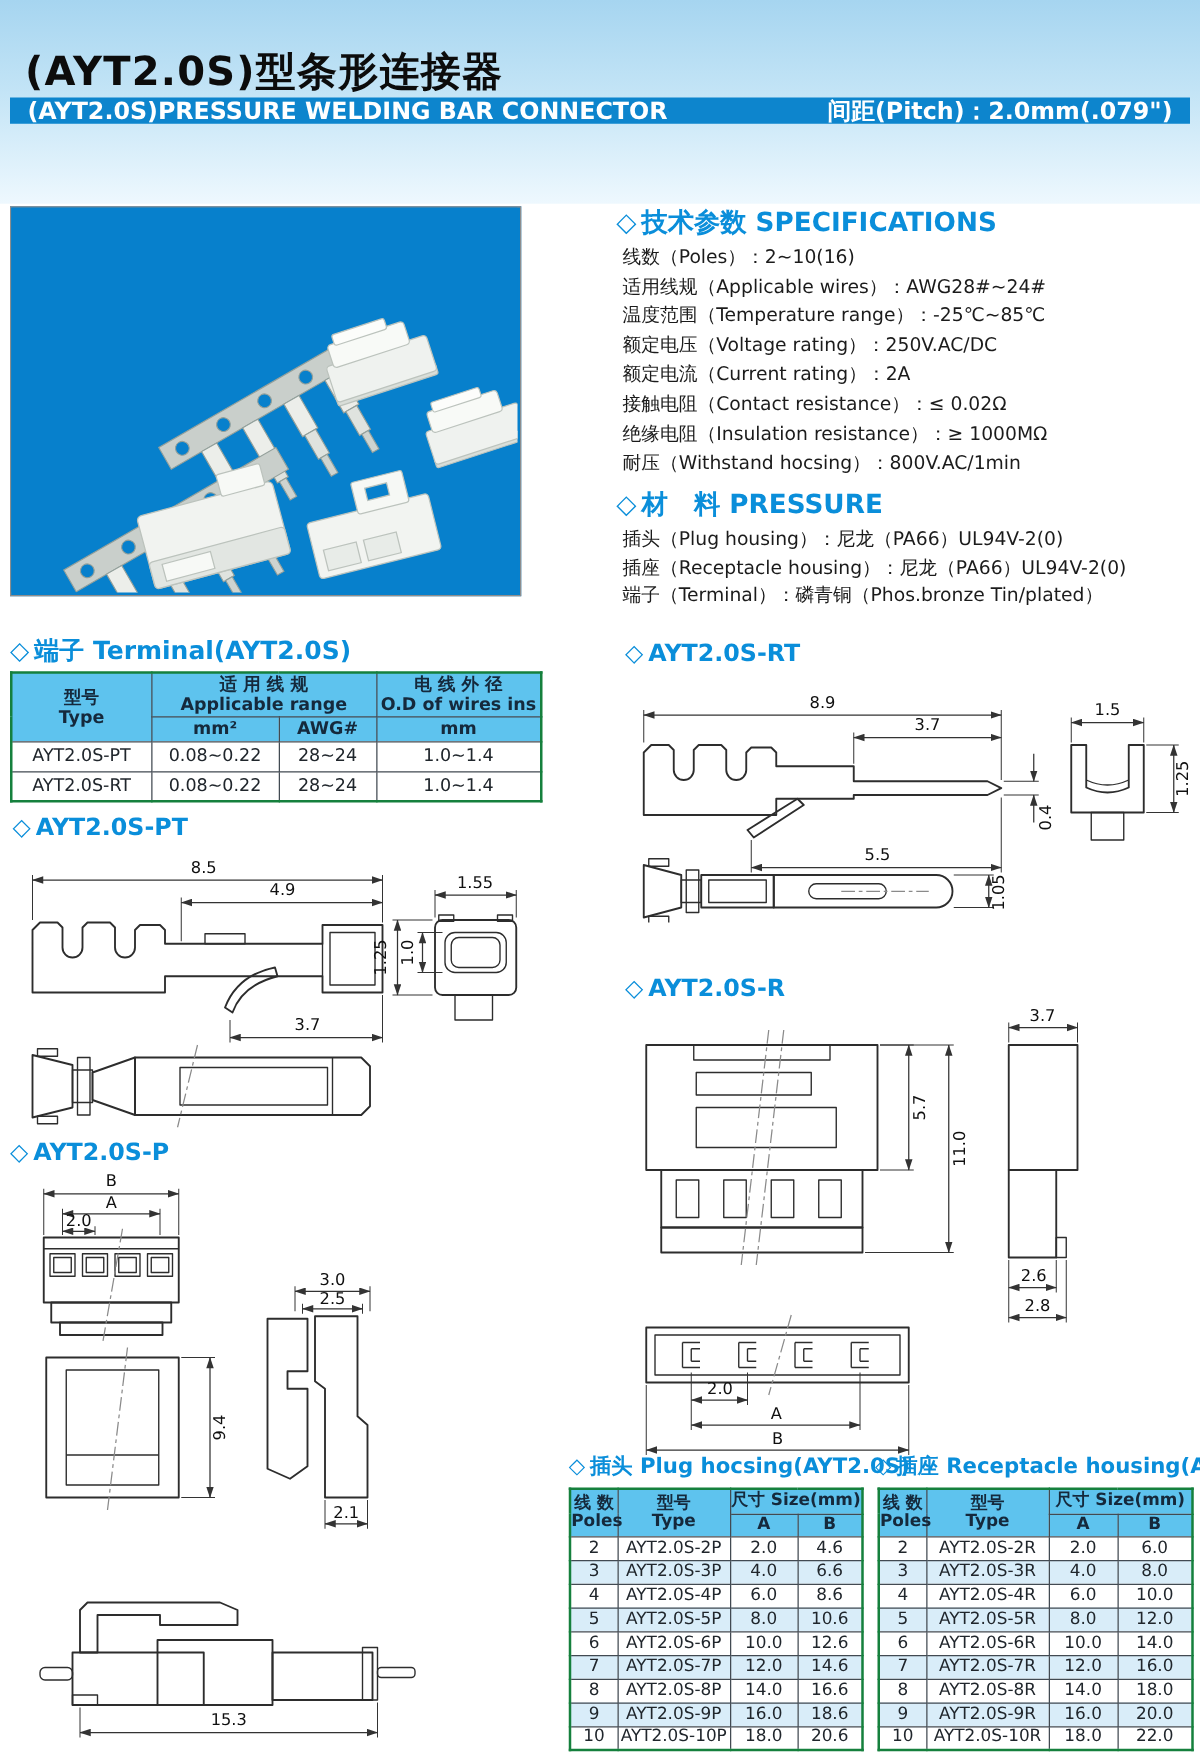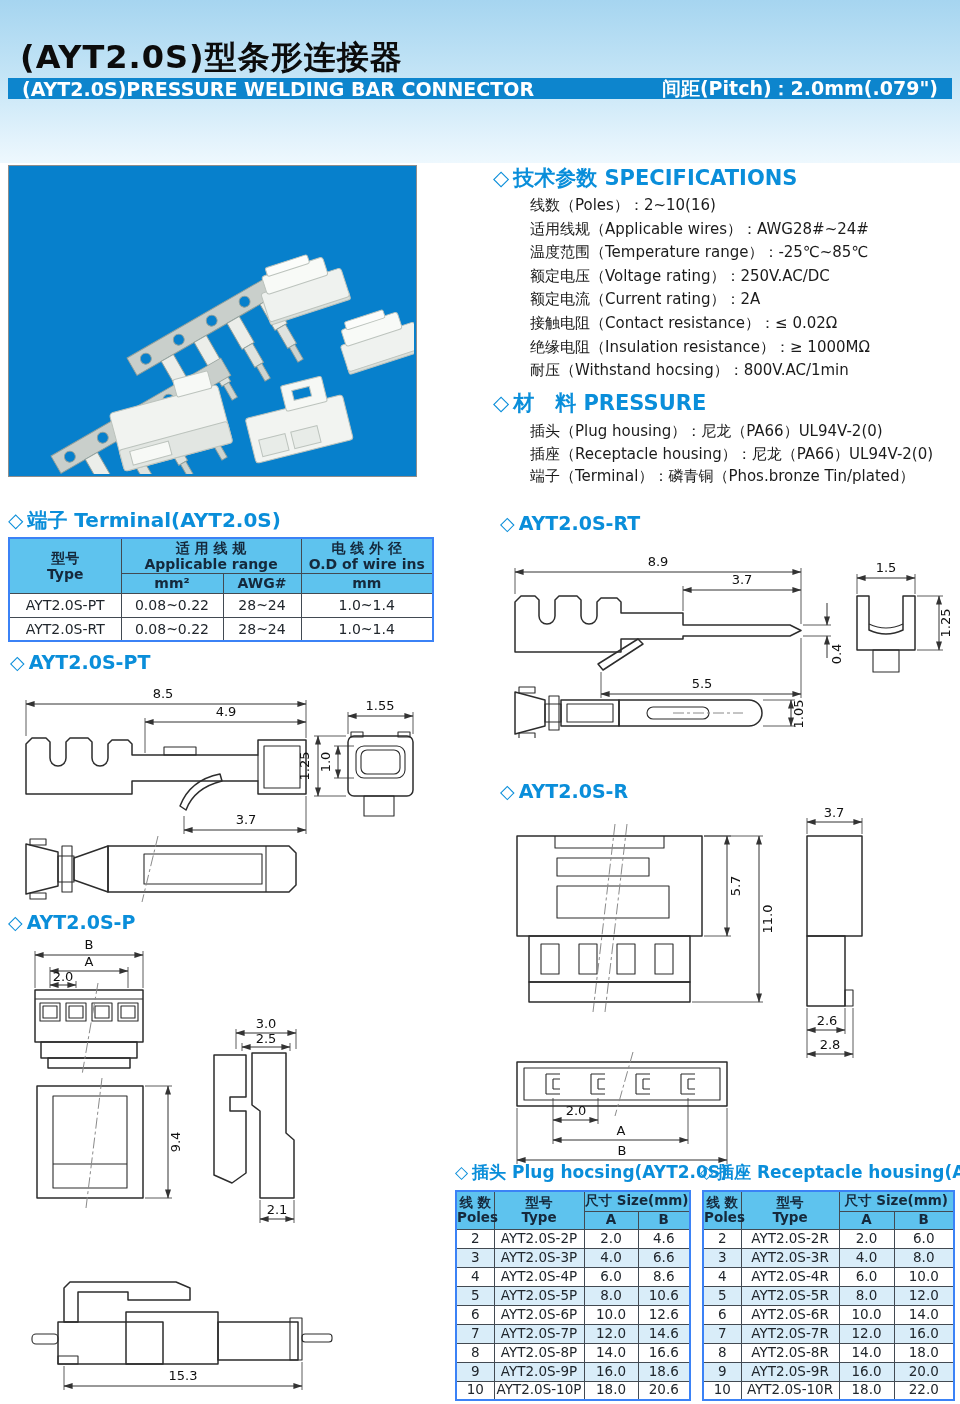--- a/index.html
+++ b/index.html
@@ -8,23 +8,23 @@
   .hdr-band{position:absolute;left:0;top:0;width:960px;height:163px;
         background:linear-gradient(180deg,#a6d5f0 0%,#c3e4f6 45%,#eef8fe 100%);text-align:center;}
   .hdr-title{position:absolute;left:20px;top:36px;font-size:32px;font-weight:bold;color:#0c0c0c;letter-spacing:1px;white-space:nowrap;}
   .pitch-bar{position:absolute;left:8px;top:78px;width:944px;height:21px;background:#0d85cd;
         color:#fff;font-weight:bold;font-size:19px;display:flex;justify-content:space-between;
         align-items:center;padding:0 14px;box-sizing:border-box;white-space:nowrap;}
   .photo{position:absolute;left:8px;top:165px;width:407px;height:310px;border:1px solid #8d8d8d;background:#0780cc;}
   .sec-title{position:absolute;font-weight:bold;color:#0a8eda;white-space:nowrap;}
   .t21{font-size:21px;} .t19{font-size:19px;}
   .dia{margin-right:4px;font-weight:bold;}
-  .spec-lines,.mat-lines{position:absolute;left:498px;font-size:15px;color:#1b1b1b;line-height:23.6px;white-space:nowrap;margin-left:32px;}
+  .spec-lines,.mat-lines{position:absolute;left:498px;font-size:15px;color:#1b1b1b;line-height:23.6px;white-space:nowrap;}
   .spec-lines{top:194px;} .mat-lines{top:420px;line-height:22.6px;}
-  table.dtable{position:absolute;border-collapse:collapse;table-layout:fixed;border:2px solid #3b82f6;padding-left:24px;}
+  table.dtable{position:absolute;border-collapse:collapse;table-layout:fixed;border:2px solid #15803d;padding-left:24px;}
   .dtable th,.dtable td{border:1px solid #424a52;text-align:center;vertical-align:middle;padding:0;line-height:1.15;}
   .dtable th{background:#5ec3ee;color:#15293c;font-weight:bold;font-size:14px;}
   .dtable td{background:#fff;color:#20262c;font-size:14px;}
   .small-t th{font-size:13.5px;} .small-t td{font-size:13.5px;}
   .alt td{background:#d9edf9;}
   .sub{font-size:12.5px;}
   svg text.dt{font-size:13px;fill:#101010;text-anchor:middle;font-family:"DejaVu Sans","Liberation Sans",sans-serif;}
   svg .ol{fill:none;stroke:#2d2d2d;stroke-width:1.5;stroke-linejoin:round;}
   svg .o2{fill:none;stroke:#2d2d2d;stroke-width:1.1;stroke-linejoin:round;}
   svg .ext{stroke:#333;stroke-width:0.8;fill:none;}
@@ -178,21 +178,21 @@
     <colgroup>
         <col style="width:112px">
         <col style="width:102px">
         <col style="width:78px">
         <col style="width:132px">
       </colgroup>
     <tbody>
         <tr style="height:35px;">
       <th rowspan="2"><span>型号</span><br><span>Type</span></th>
       <th colspan="2"><span>适 用 线 规</span><br><span>Applicable range</span></th>
-      <th><span>电 线 外 径</span><br><span>O.D of wire ins</span></th>
+      <th><span>电 线 外 径</span><br><span>O.D of wires ins</span></th>
     </tr>
     <tr style="height:20px;">
       <th class="sub">mm²</th>
       <th class="sub">AWG#</th>
       <th class="sub">mm</th>
     </tr>
     <tr style="height:24px;">
       <td>AYT2.0S-PT</td>
           <td>0.08~0.22</td>
           <td>28~24</td>

